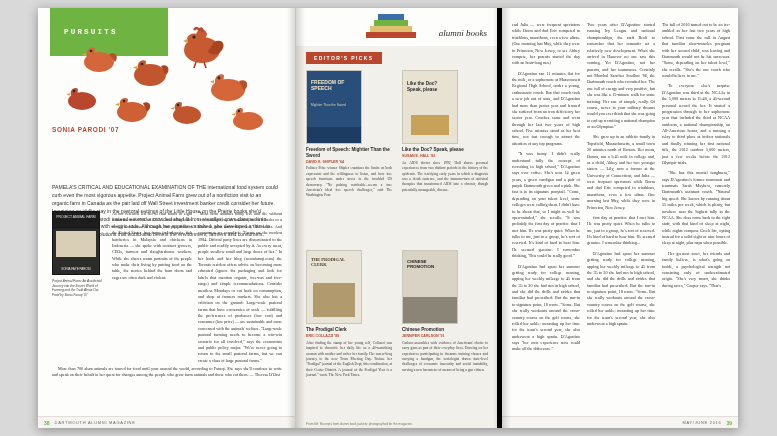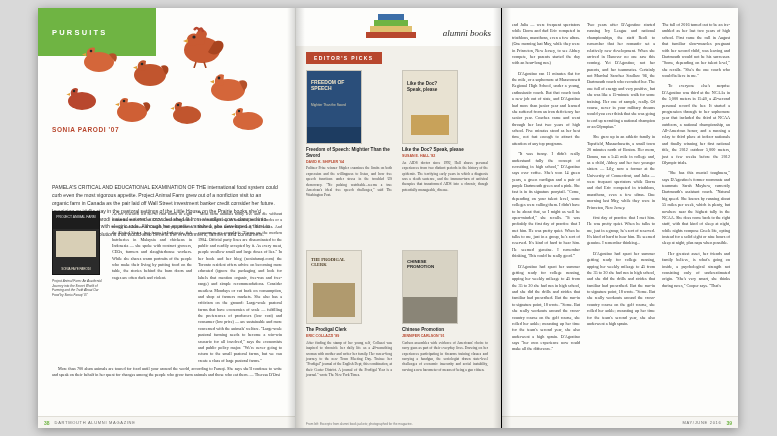--- a/index.html
+++ b/index.html
@@ -23,41 +23,41 @@
     box-shadow: 0 2px 10px rgba(0,0,0,0.35);
     display: flex;
   }
   .page {
     position: relative;
     height: 100%;
     background: #fdfdfb;
     overflow: hidden;
   }
   .page-left  { width: 258px; border-right: 1px solid #e8e8e4; }
-  .page-mid   { width: 206px; background: #f2f0ea; border-right: 1px solid #000000; padding-left: 10px; }
+  .page-mid   { width: 206px; background: #f2f0ea; border-right: 5px solid #000000; padding-left: 10px; }
   .page-right { width: 236px; }
 
   
   .gutter {
     position: absolute; top: 0; bottom: 0;
     width: 18px;
     background: linear-gradient(to right, rgba(0,0,0,0.0), rgba(0,0,0,0.16), rgba(0,0,0,0.0));
     pointer-events: none;
     z-index: 6;
   }
   .gutter-a { left: 249px; }
   .gutter-b { left: 455px; }
 
   
   .pursuits-tab {
-    position: absolute; left: 0; top: 0;
+    position: absolute; left: 12px; top: 0;
     width: 118px; height: 48px;
     background: #6fb443;
     color: #ffffff;
-    font-family: Liberation Sans, sans-serif;
+    font-family: Liberation Mono, monospace;
     font-size: 7.5px;
     letter-spacing: 2.2px;
     font-weight: bold;
     display: flex; align-items: center;
     padding-left: 14px;
   }
   .byline {
     position: absolute; left: 14px; top: 118px;
     color: #b8472e;
     font-family: "Liberation Sans", sans-serif;

